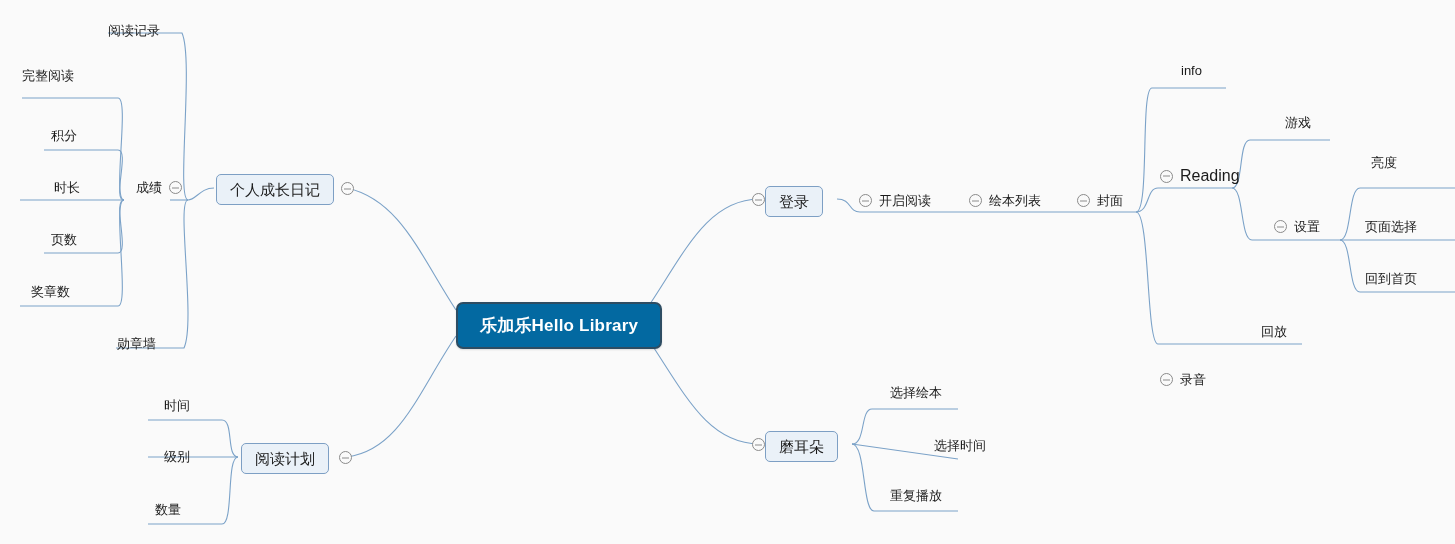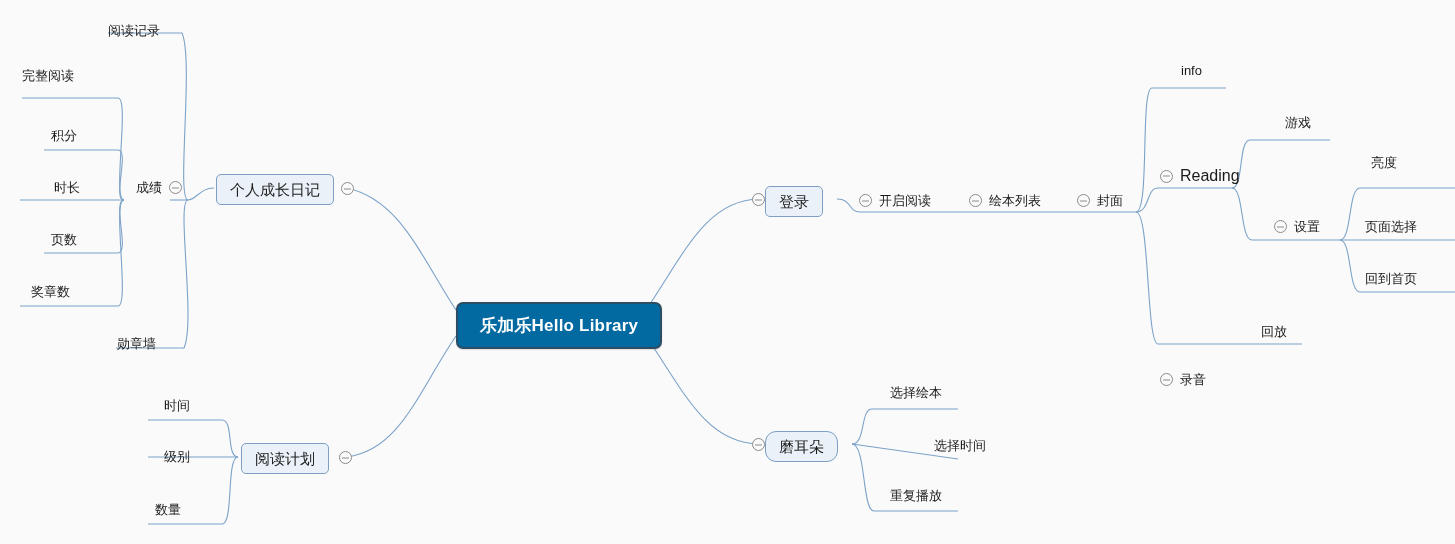--- a/index.html
+++ b/index.html
@@ -196,19 +196,19 @@
   <div class="node leaf" style="left:1365px; top:220px;">页面选择</div>
   <div class="node leaf" style="left:1365px; top:272px;">回到首页</div>
 
   <div class="node text-node" style="left:1160px; top:325px;margin-top:48px;">
     <span class="toggle"></span>
     <span>录音</span>
   </div>
   <div class="node leaf" style="left:1261px; top:325px;">回放</div>
 
   <div class="toggle standalone" style="left:752px; top:438px;"></div>
-  <div class="node box-node" style="left:765px; top:431px;border-radius:11px;">磨耳朵</div>
+  <div class="node box-node" style="left:765px; top:431px;">磨耳朵</div>
 
   <div class="node leaf" style="left:890px; top:386px;">选择绘本</div>
   <div class="node leaf" style="left:890px; top:439px;margin-left:44px;">选择时间</div>
   <div class="node leaf" style="left:890px; top:489px;">重复播放</div>
 
 </div>
 
 </body></html>

